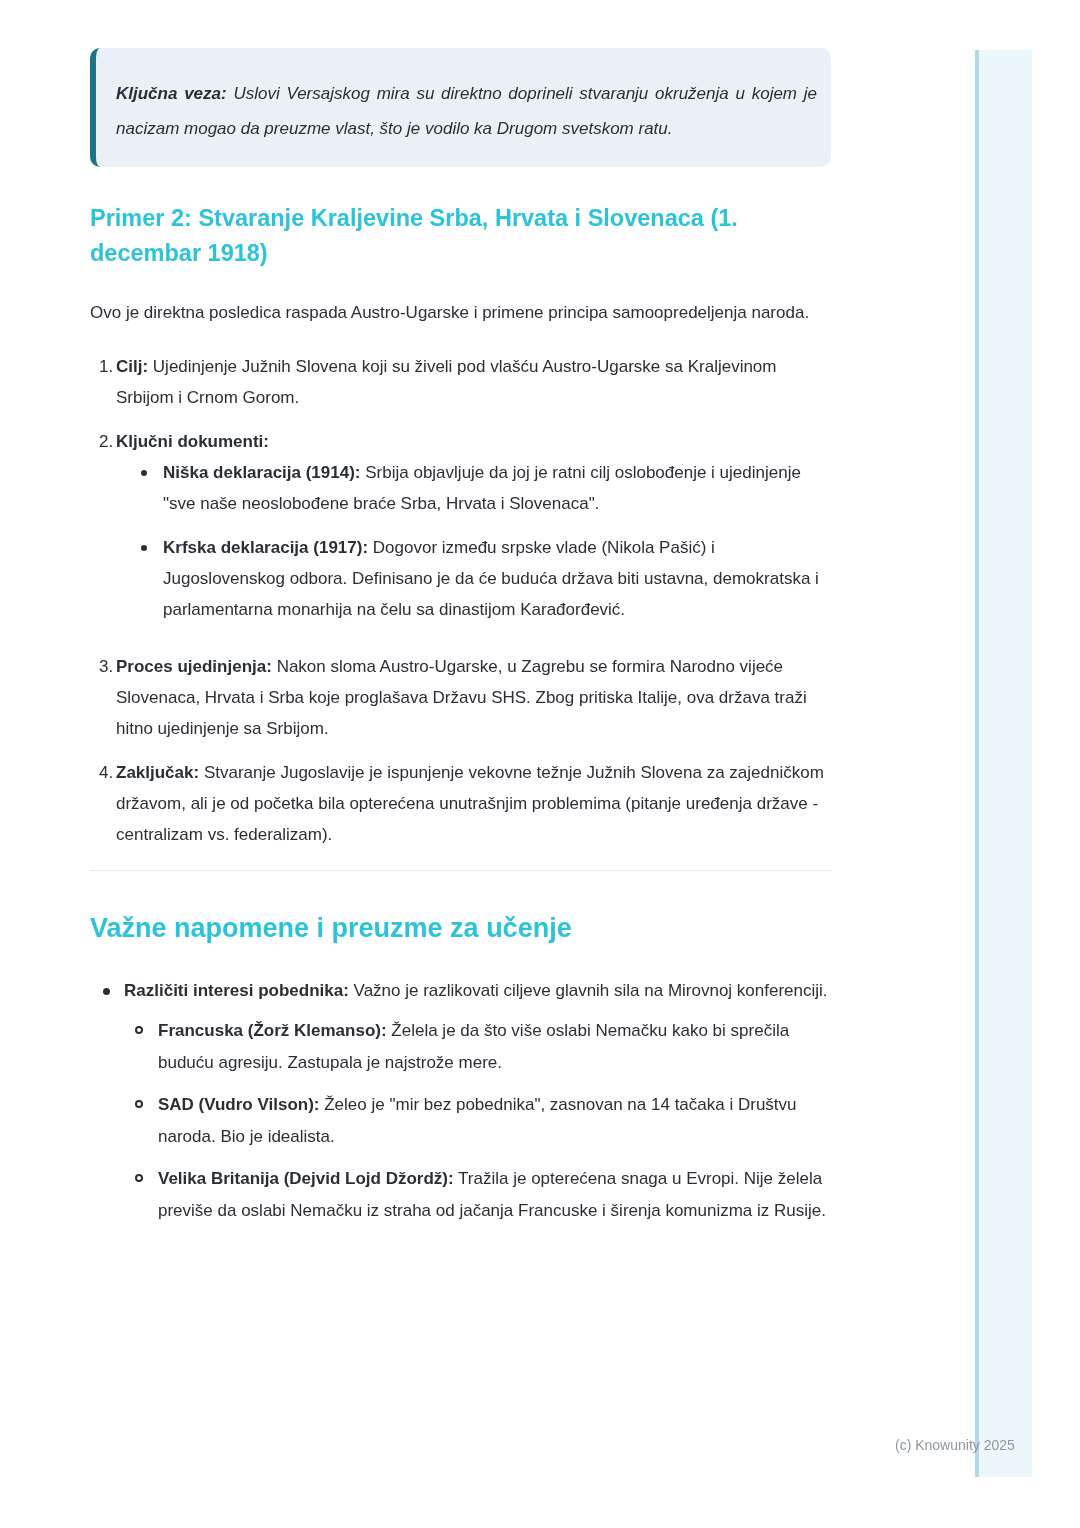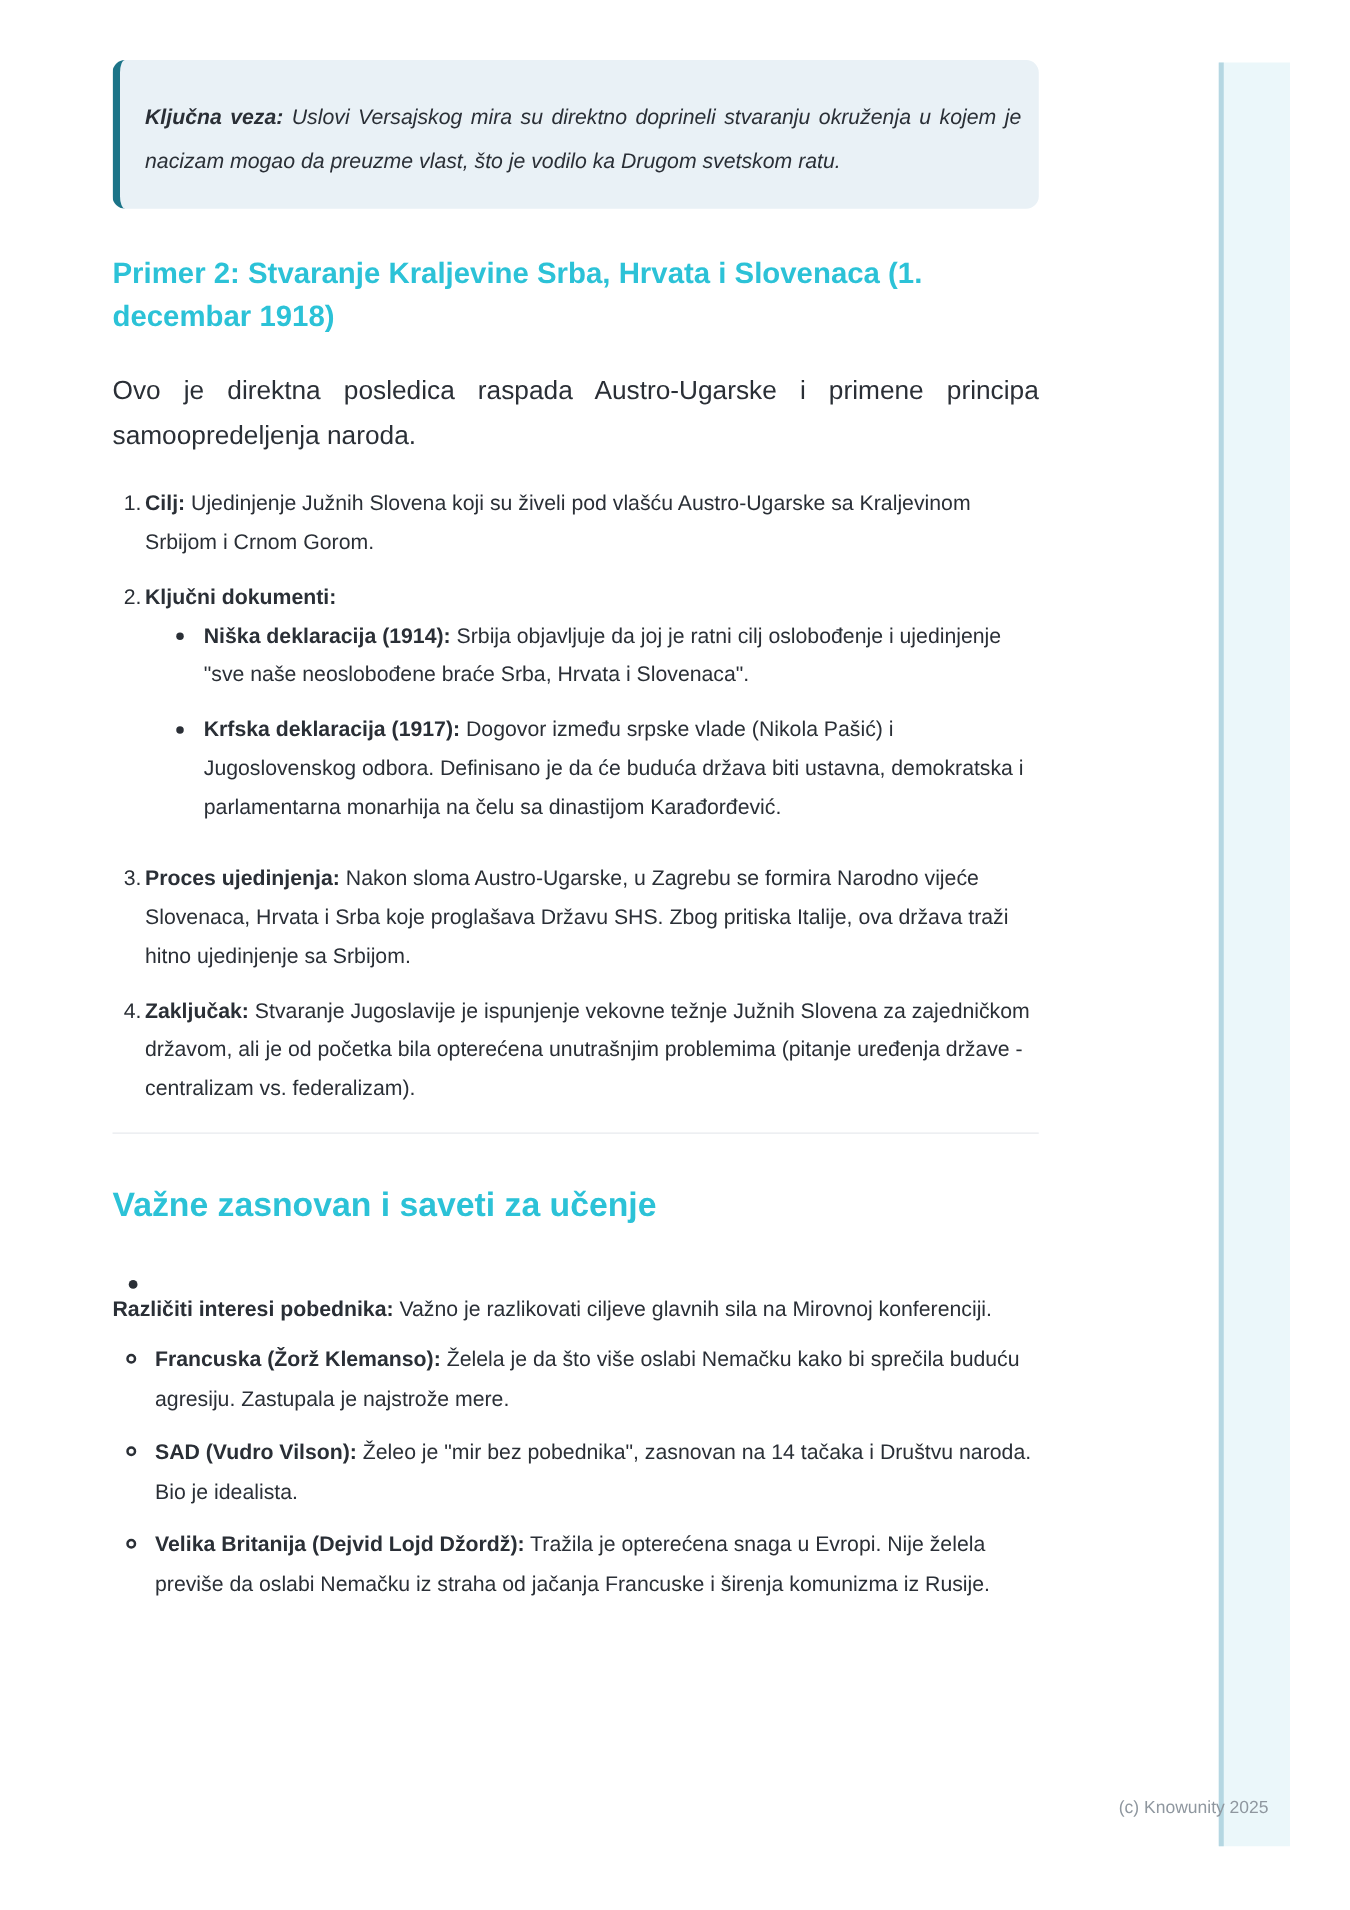--- a/index.html
+++ b/index.html
@@ -28,36 +28,36 @@
     border-left:6px solid var(--callout-border);border-radius:10px;
     padding:28px 14px 21px 20px;
     font-style:italic;
   }
   .callout p{margin:0;font-size:17px;line-height:35px;text-align:justify;}
   b{font-weight:700;}
   .h3{
     margin:34px 0 0;color:var(--accent-heading);
     font-size:23.5px;line-height:35px;font-weight:700;letter-spacing:0;
   }
-  .para{margin:24px 0 0;font-size:21px;line-height:36px;text-align:justify;}
+  .para{margin:24px 0 0;font-size:17px;line-height:36px;text-align:justify;}
   .olist{margin-top:20px;font-size:17px;line-height:31px;}
   .olrow{display:flex;margin-bottom:13px;}
   .onum{flex:0 0 26px;padding-left:9px;}
   .obody{flex:1;}
   .sublist{margin-top:0;}
   .subrow{display:flex;margin-bottom:13px;}
   .subbul{flex:0 0 22px;margin-left:25px;}
   .dot{display:block;width:6px;height:6px;border-radius:50%;background:var(--text);margin-top:13px;}
   .divider{border:none;border-top:1px solid var(--divider);margin:20px 0 0;height:0;}
   .h2{
     margin:40px 0 0;color:var(--accent-heading);
     font-size:27px;line-height:34px;font-weight:700;
   }
   .ulist{margin-top:30px;font-size:17px;line-height:32px;}
-  .ulrow{display:flex;flex-direction:column;}
+  .ulrow{display:flex;}
   .ubul{flex:0 0 21px;margin-left:13px;}
   .dot2{display:block;width:7px;height:7px;border-radius:50%;background:var(--text);margin-top:13px;}
   .ubody{flex:1;}
   .sublist2{margin-top:8px;}
   .sub2row{display:flex;margin-bottom:10px;justify-content:space-between;}
   .sub2bul{flex:0 0 23px;margin-left:11px;}
   .circle{display:block;width:8px;height:8px;border-radius:50%;border:2px solid var(--text);margin-top:11px;background:transparent;}
   .watermark{
     position:absolute;left:895px;top:1437px;font-size:14px;
     color:var(--watermark);white-space:nowrap;z-index:2;
@@ -113,21 +113,21 @@
 
     <div class="olrow">
       <span class="onum">4.</span>
       <div class="obody"><b>Zaključak:</b> <span>Stvaranje Jugoslavije je ispunjenje vekovne težnje Južnih Slovena za zajedničkom državom, ali je od početka bila opterećena unutrašnjim problemima (pitanje uređenja države - centralizam vs. federalizam).</span></div>
     </div>
 
   </div>
 
   <hr class="divider">
 
-  <h2 class="h2">Važne zasnovan i saveti za učenje</h2>
+  <h2 class="h2">Važne napomene i preuzme za učenje</h2>
 
   <div class="ulist">
     <div class="ulrow">
       <span class="ubul">
           <i class="dot2"></i>
         </span>
       <div class="ubody">
         <b>Različiti interesi pobednika:</b> <span>Važno je razlikovati ciljeve glavnih sila na Mirovnoj konferenciji.</span>
         <div class="sublist2">
           <div class="sub2row">

